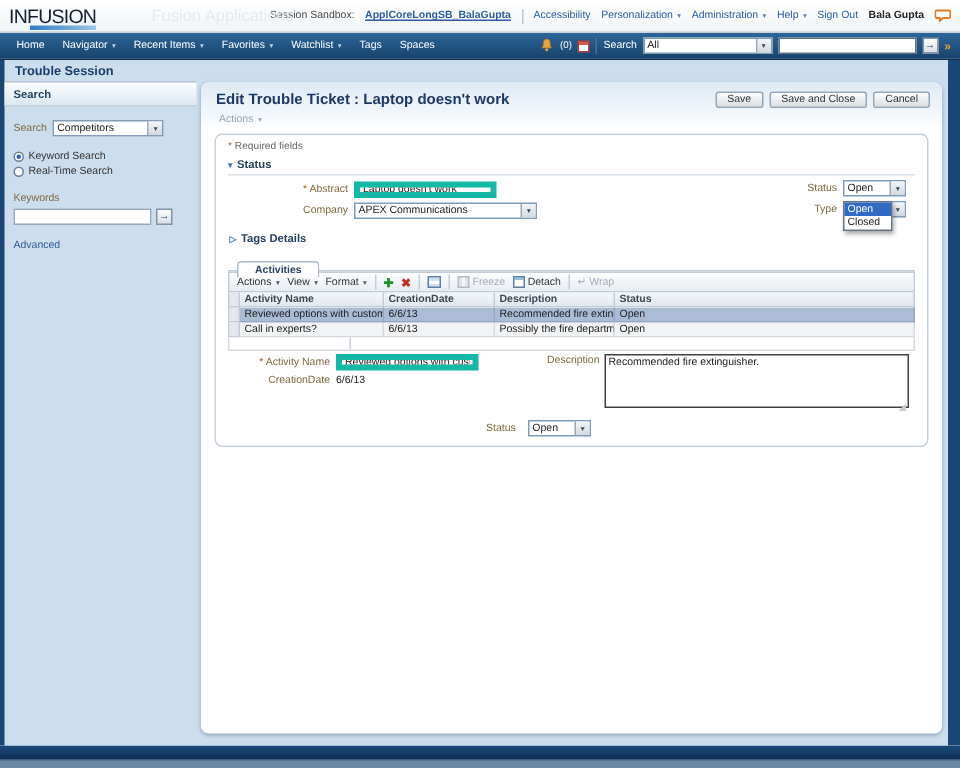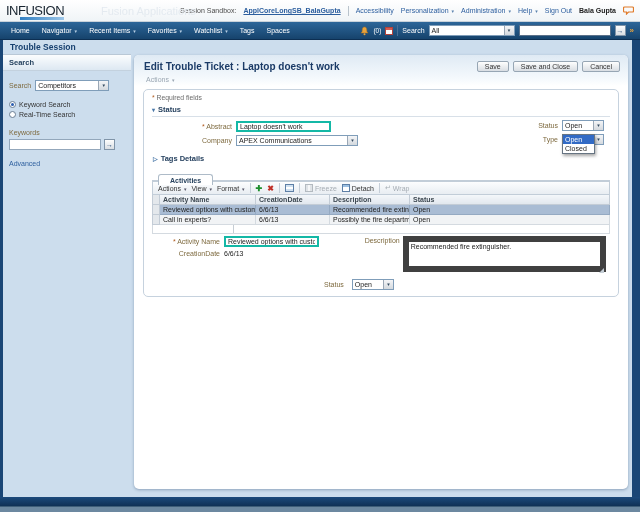--- a/index.html
+++ b/index.html
@@ -79,21 +79,21 @@
   .required-note { font-size:6.8px; color:#6b6b6b; }
   .req-star { color:#b05c20; }
   .sec-header { display:flex; align-items:center; gap:3px; font-size:7.5px; font-weight:bold; color:#26415f;
                 border-bottom:1px solid #d8e0e8; padding:2px 0 2px 0; margin-top:2px; }
   .disc-icon { color:#4a78a8; font-size:6px; }
 
   
   .summary-area { position:relative; padding:4px 0 2px 0; }
   .fld-row { display:flex; align-items:center; margin-bottom:3px; }
   .fld-label { width:80px; text-align:right; font-size:7px; color:#7e6a3f; margin-right:4px; flex:none; }
-  .txt-input { height:11px; border:2px solid #14b8a6; font-size:7px; padding:0 2px; color:#222; }
+  .txt-input { height:11px; border:4px solid #14b8a6; font-size:7px; padding:0 2px; color:#222; }
   .abstract-input { width:95px; }
 
   .sel { display:inline-flex; align-items:stretch; border:1px solid #7f9db9; background:#fff; height:11px; font-size:7px; cursor:pointer; }
   .sel .sel-txt { padding:1px 2px 0 2px; color:#222; white-space:nowrap; overflow:hidden; flex:1; }
   .sel .sel-btn { width:10px; background:linear-gradient(#f4f5f7,#d4d9de); border-left:1px solid #9aa7b5;
                   display:flex; align-items:center; justify-content:center; font-size:4.5px; color:#334b60; flex:none; }
   .company-sel { width:122px; }
 
   .sum-right { position:absolute; top:3px; right:6px; }
   .sum-right .fld-label { width:34px; }
@@ -142,21 +142,21 @@
 
   
   .add-area { display:flex; margin-top:2px; }
   .add-left { width:46%; }
   .add-left .fld-label { width:68px; }
   .an-input { width:95px; }
   .static-val { font-size:7px; color:#222; }
   .add-right { display:flex; margin-left:2px; flex:1; }
   .desc-label { font-size:7px; color:#7e6a3f; margin:1px 3px 0 0; flex:none; }
   .desc-wrap { position:relative; flex:1; margin-right:4px; }
-  .desc-ta { width:100%; height:36px; border:6px solid #404040; font-size:7px; font-family:"Liberation Sans",sans-serif;
+  .desc-ta { width:100%; height:36px; border:1px solid #404040; font-size:7px; font-family:"Liberation Sans",sans-serif;
              padding:1px 2px; resize:none; color:#222; }
   .grip { position:absolute; right:2px; bottom:3px; width:0; height:0;
           border-left:5px solid transparent; border-bottom:5px solid #c3ccd4; }
   .status-row { display:flex; align-items:center; gap:4px; margin:3px 0 0 172px; }
   .status-row .fld-label { width:auto; }
 
   
   .footer-bar { height:9px; background:linear-gradient(#1c4a7c,#0f3055); }
   .footer-strip { height:6px; background:#6c88a0; border-top:1px solid #3e5d78; }
 </style>

